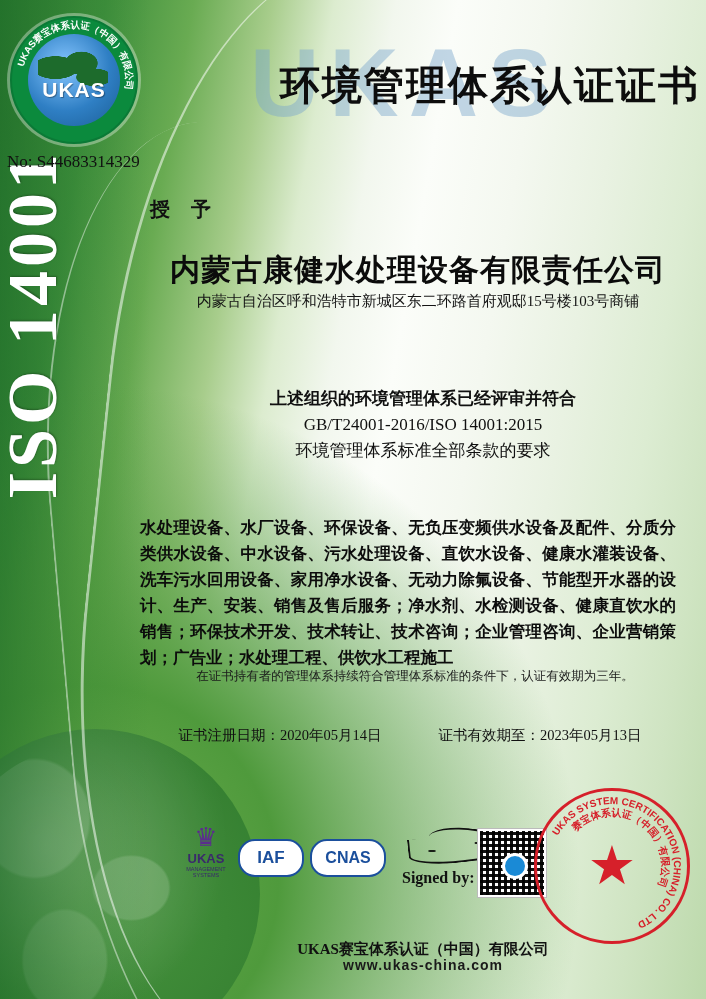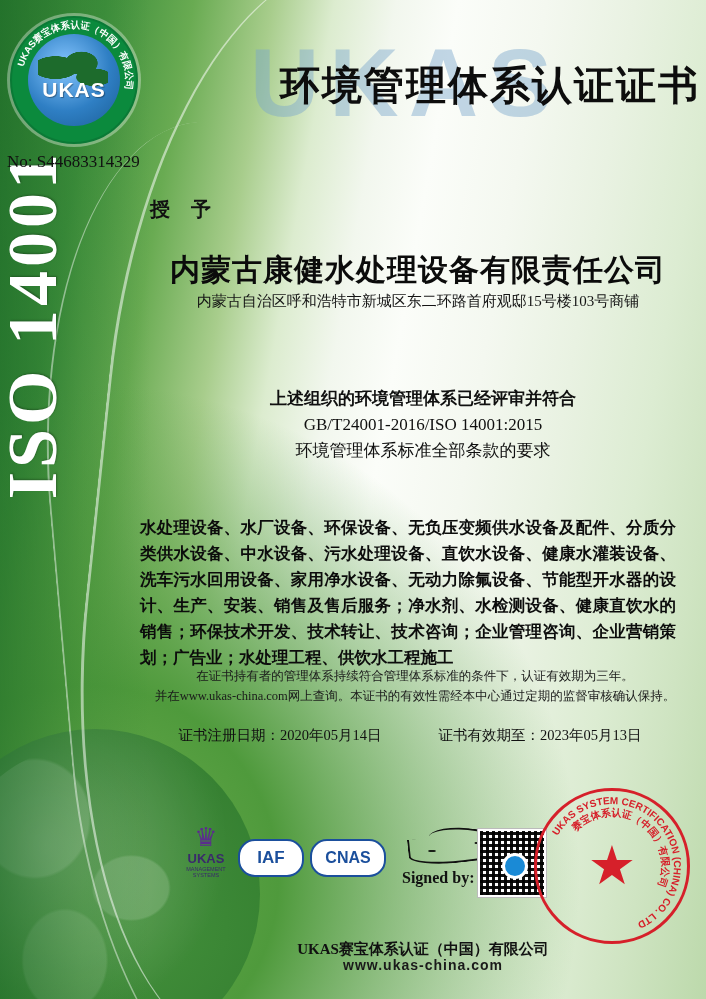--- a/index.html
+++ b/index.html
@@ -263,21 +263,20 @@
   <div class="stmt">
     <div class="b">上述组织的环境管理体系已经评审并符合</div>
     <div>GB/T24001-2016/ISO 14001:2015</div>
     <div>环境管理体系标准全部条款的要求</div>
   </div>
 
   <div class="scope-body">水处理设备、水厂设备、环保设备、无负压变频供水设备及配件、分质分类供水设备、中水设备、污水处理设备、直饮水设备、健康水灌装设备、洗车污水回用设备、家用净水设备、无动力除氟设备、节能型开水器的设计、生产、安装、销售及售后服务；净水剂、水检测设备、健康直饮水的销售；环保技术开发、技术转让、技术咨询；企业管理咨询、企业营销策划；广告业；水处理工程、供饮水工程施工</div>
 
   <div class="note">
     <div>在证书持有者的管理体系持续符合管理体系标准的条件下，认证有效期为三年。</div>
-    <div>并在www.ukas-china.com网上查询。本证书的有效性需经本中心通过定期的监督审核确认保持。</div>
   </div>
 
   <div class="dates">
     <div>证书注册日期：2020年05月14日</div>
     <div>证书有效期至：2023年05月13日</div>
   </div>
 
   <div class="logos">
     <div class="ukas-small">
       <div class="crown">♛</div>

